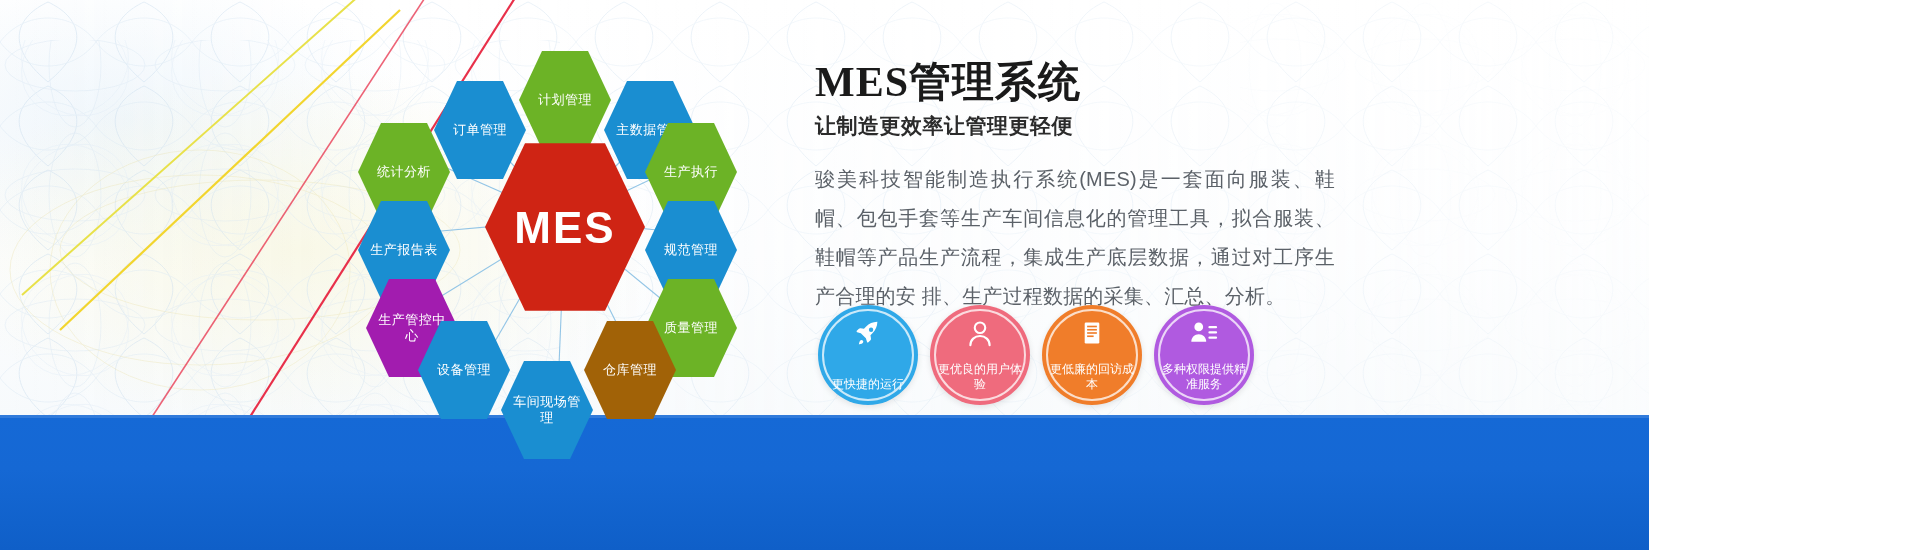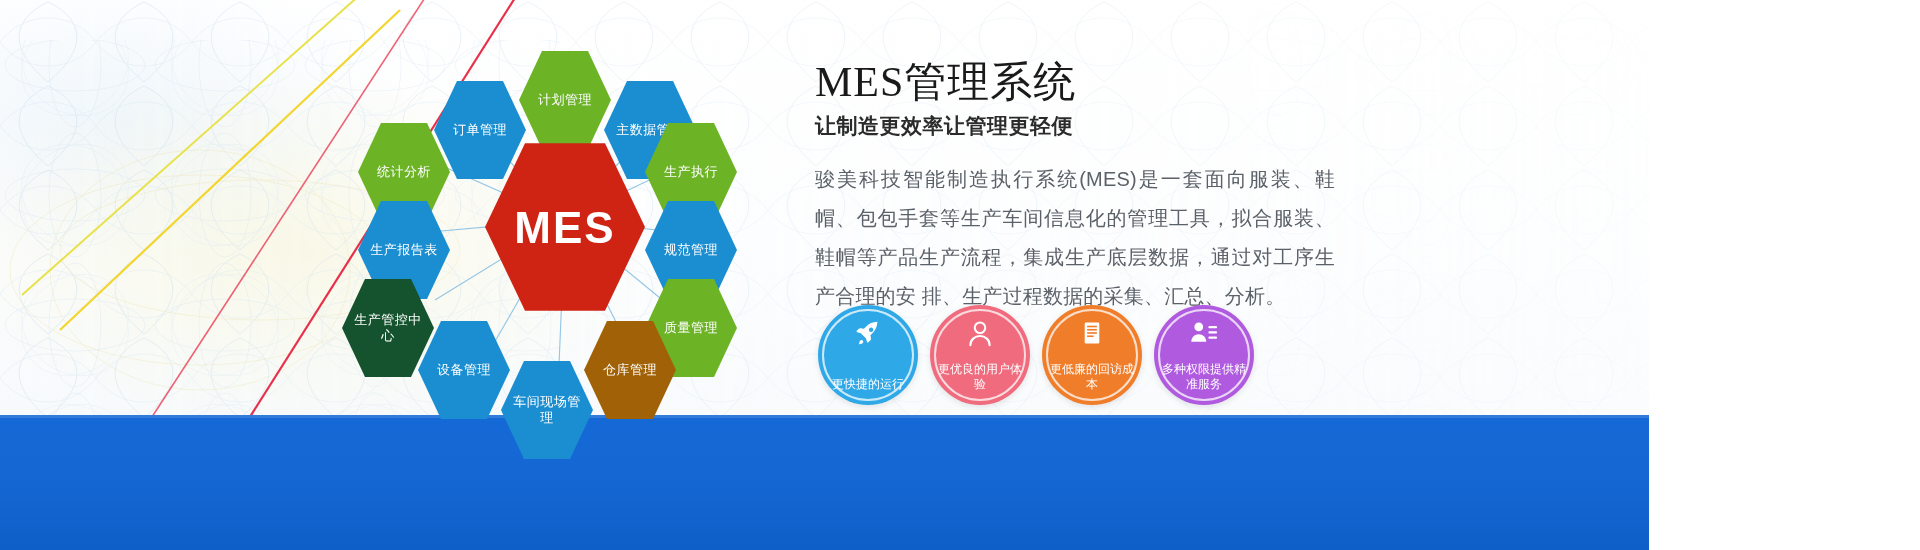--- a/index.html
+++ b/index.html
@@ -85,21 +85,21 @@
 
   
   #copy {
     position: absolute;
     left: 815px; top: 58px;
     width: 520px;
   }
   #main-title {
     font-family: "Liberation Serif", "DejaVu Serif", serif;
     font-size: 42px;
-    font-weight: normal;
+    font-weight: bold;
     color: #1a1a1a;
     letter-spacing: 1px;
     line-height: 1.15;
   }
   #sub-title {
     margin-top: 6px;
     font-size: 21px;
     color: #2b2b2b;
     letter-spacing: 0.5px;
   }
@@ -246,21 +246,21 @@
     </div>
 
     <div class="hex small" style="left:28px; top:178px; background:#1a8ed1;">
       <span class="hex-label">生产报告表</span>
     </div>
 
     <div class="hex small" style="left:315px; top:256px; background:#6cb326;">
       <span class="hex-label">质量管理</span>
     </div>
 
-    <div class="hex small" style="left:12px; top:256px; background:#14532d;">
+    <div class="hex small" style="left:36px; top:256px; background:#a21caf;">
       <span class="hex-label">生产管控中心</span>
     </div>
 
     <div class="hex small" style="left:254px; top:298px; background:#a16207;">
       <span class="hex-label">仓库管理</span>
     </div>
 
     <div class="hex small" style="left:88px; top:298px; background:#1a8ed1;">
       <span class="hex-label">设备管理</span>
     </div>

